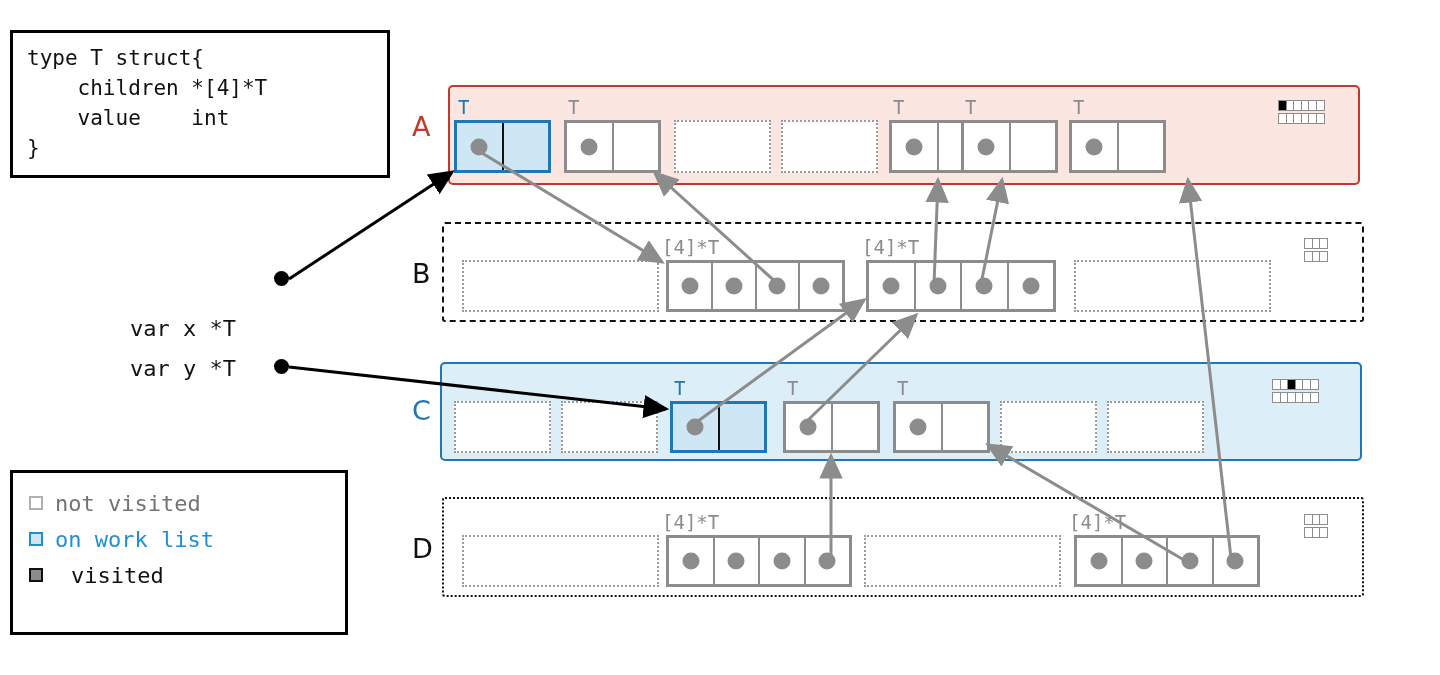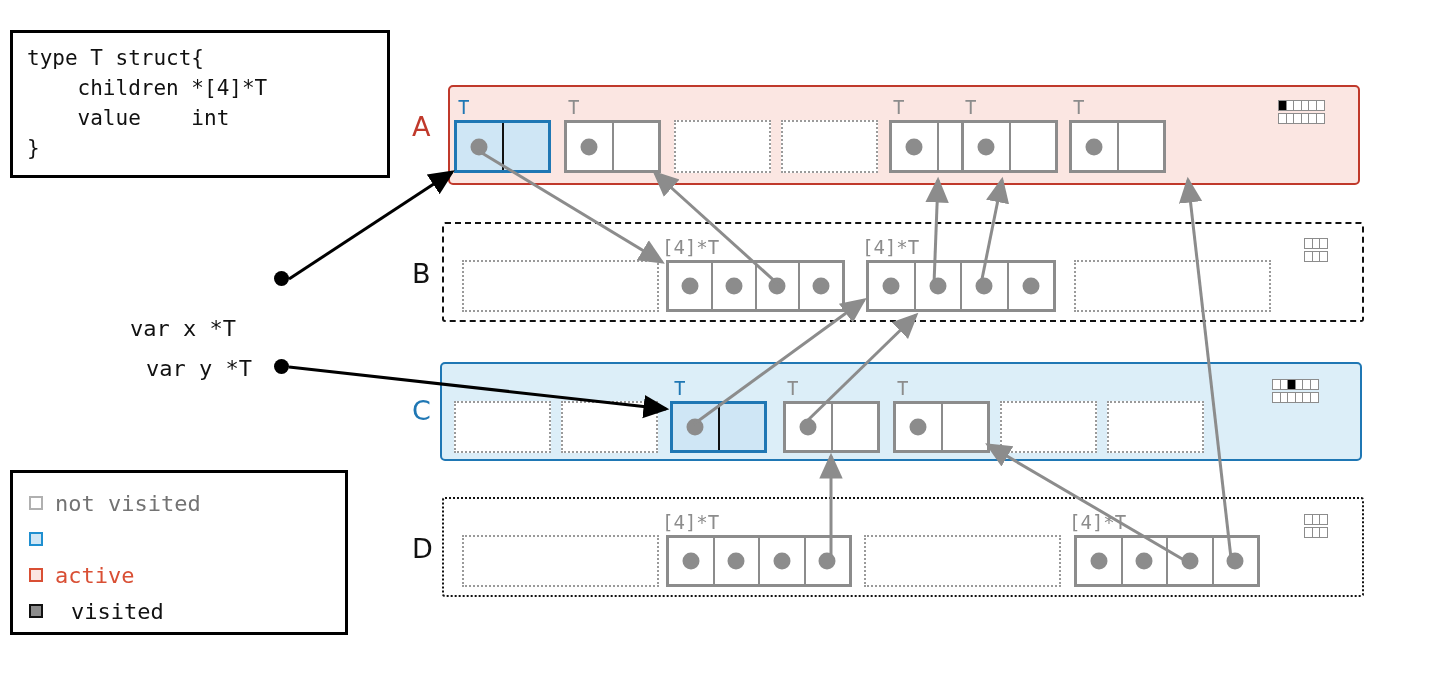--- a/index.html
+++ b/index.html
@@ -200,35 +200,32 @@
 }</pre>
 </div>
 
 <div id="legend-box">
   <div class="legend-row">
     <span class="legend-swatch" style="border:2.5px solid #b0b0b0;background:#ffffff;"></span>
     <span style="color:#737373;">not visited</span>
   </div>
   <div class="legend-row">
     <span class="legend-swatch" style="border:2.5px solid #1f8fd0;background:#cfe6f5;"></span>
-  </div>
-  <div class="legend-row">
-    <span class="legend-swatch" style="border:2.5px solid #d94f34;background:#fbe6e2;"></span>
-    <span style="color:#d94f34;">active</span>
+    <span style="color:#1f8fd0;">on work list</span>
   </div>
   <div class="legend-row">
     <span class="legend-swatch" style="border:2.5px solid #111111;background:#8c8c8c;"></span>
     <span style="color:#111111;margin-left:16px;">visited</span>
   </div>
 </div>
 
 <div class="varlabel" style="left:130px; top:268px;margin-top:48px;">var x *T</div>
 <div class="vardot" style="left:274px; top:271px;"></div>
 
-<div class="varlabel" style="left:130px; top:356px;margin-left:16px;">var y *T</div>
+<div class="varlabel" style="left:130px; top:356px;">var y *T</div>
 <div class="vardot" style="left:274px; top:359px;"></div>
 
 <div class="rowlabel" style="left:412px; top:111px; color:#c0392b;">A</div>
 <div class="band band-a" style="left:448px; top:85px; width:912px; height:100px;">
 
   <div class="typelabel blue" style="left:8px;  top:9px;">T</div>
   <div class="obj tstruct active-cell" style="left:4px;  top:33px; width:97px; height:53px;">
     <div class="half">
         <span class="ptr-dot"></span>
       </div>

